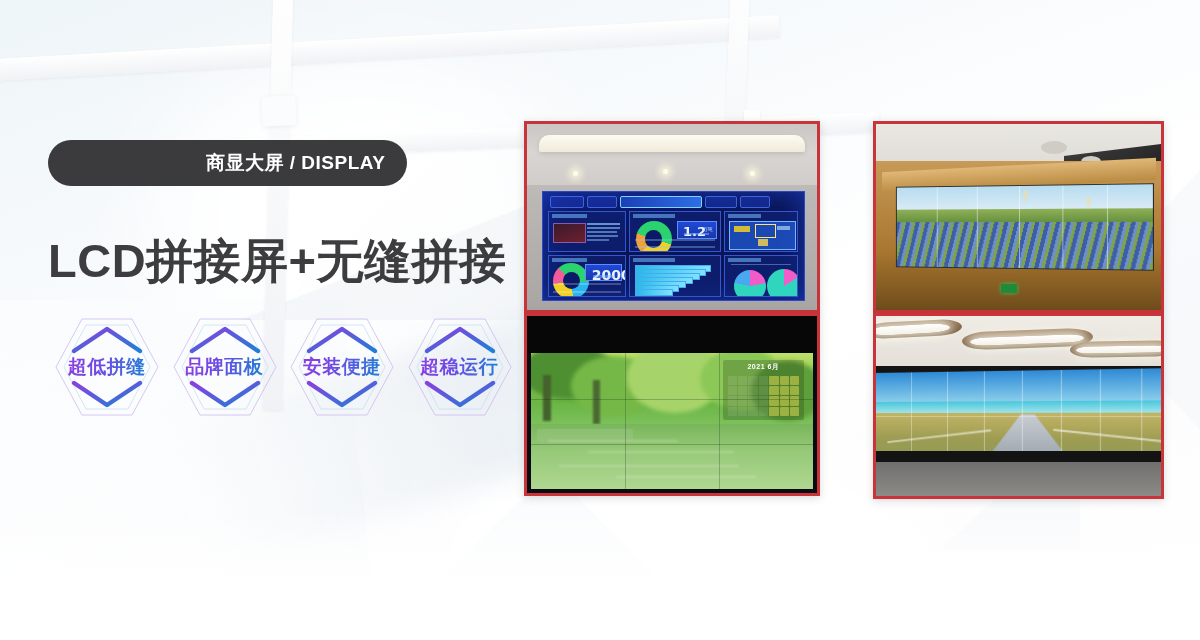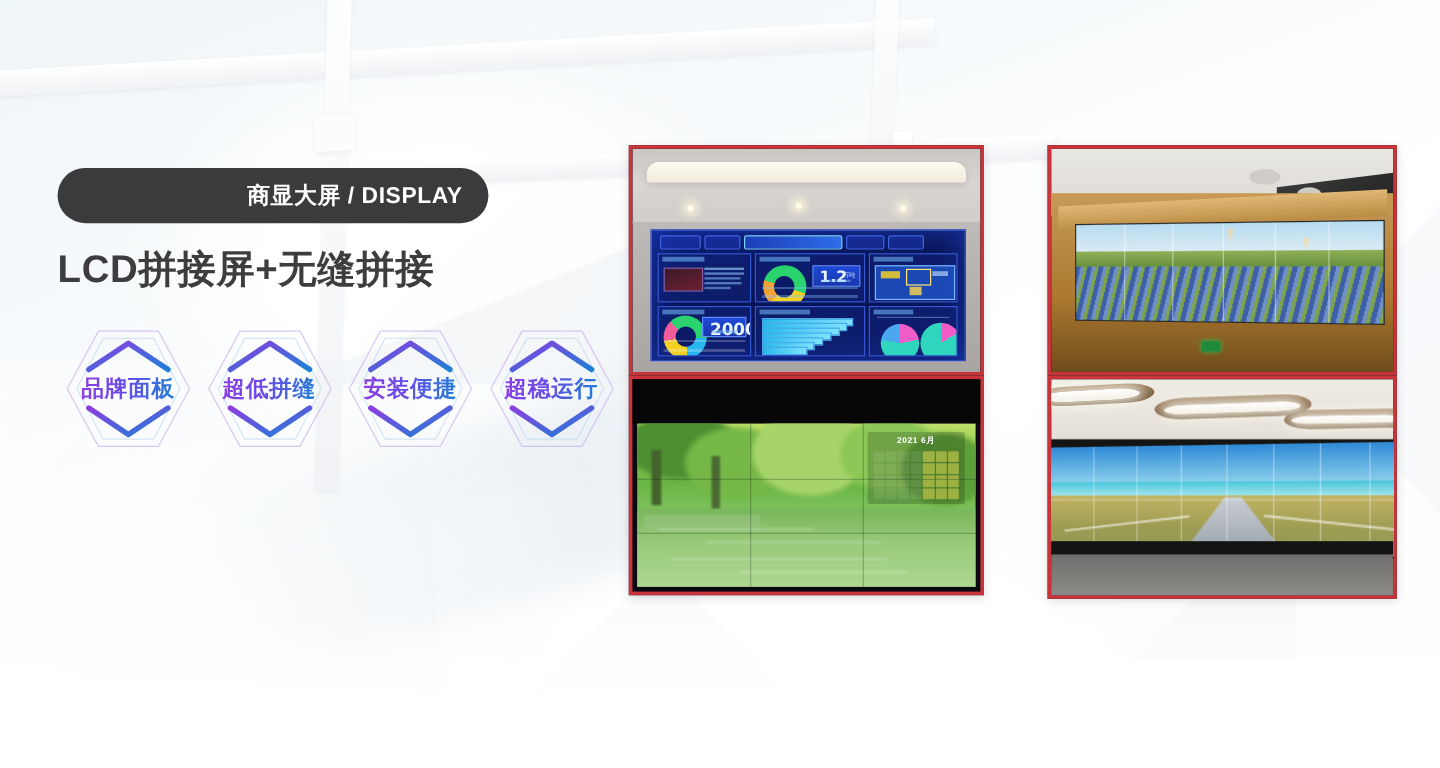--- a/index.html
+++ b/index.html
@@ -49,22 +49,22 @@
   }
   .pill-brand{
     position:absolute;left:0;top:0;height:46px;width:150px;
     display:flex;align-items:center;justify-content:center;
     background:linear-gradient(100deg,#7b3fe4 0%,#6a4ae8 40%,#2e7be8 100%);
     border-radius:23px;
     color:#ffffff;font-size:22px;font-weight:700;letter-spacing:1px;
     box-shadow:0 2px 10px rgba(70,90,200,.28);
   }
   .main-title{
-    margin-top:22px;
-    font-size:32px;font-weight:700;color:#3d3d3f;letter-spacing:.5px;
+    margin-top:50px;
+    font-size:47px;font-weight:700;color:#3d3d3f;letter-spacing:.5px;
     line-height:1.05;white-space:nowrap;
   }
   .sub-title{
     margin-top:12px;
     font-size:20px;color:#86888b;font-weight:400;letter-spacing:.2px;white-space:nowrap;
   }
   
   .features{margin-top:26px;display:flex;gap:0;}
   .feature{
     position:relative;width:118px;height:112px;
@@ -212,42 +212,42 @@
         <span>商显大屏 / DISPLAY</span>
       </div>
     </div>
 
     <div class="main-title">LCD拼接屏+无缝拼接</div>
 
     <div class="features">
 
       <div class="feature">
         <svg viewBox="0 0 118 112">
-          <polygon points="34,8 84,8 110,56 84,104 34,104 8,56" fill="none" stroke="#c9b6ef" stroke-width="1" opacity=".75"></polygon>
-          <polygon points="38,14 80,14 102,56 80,98 38,98 16,56" fill="none" stroke="#bcd6f0" stroke-width="1" opacity=".6"></polygon>
-          <polyline points="26,40 59,18 92,40" fill="none" stroke="url(#gA)" stroke-width="4.5" stroke-linecap="round" stroke-linejoin="round"></polyline>
-          <polyline points="26,72 59,94 92,72" fill="none" stroke="url(#gA)" stroke-width="4.5" stroke-linecap="round" stroke-linejoin="round"></polyline>
-        </svg>
-        <span class="feature-label">品牌面板</span>
-      </div>
-
-      <div class="feature">
-        <svg viewBox="0 0 118 112">
           <defs>
             <linearGradient id="gA" x1="0" y1="0" x2="1" y2="1">
               <stop offset="0" stop-color="#8b3fe0"></stop>
                 <stop offset="1" stop-color="#1f7fd6"></stop>
             </linearGradient>
           </defs>
           <polygon points="34,8 84,8 110,56 84,104 34,104 8,56" fill="none" stroke="#c9b6ef" stroke-width="1" opacity=".75"></polygon>
           <polygon points="38,14 80,14 102,56 80,98 38,98 16,56" fill="none" stroke="#bcd6f0" stroke-width="1" opacity=".6"></polygon>
           <polyline points="26,40 59,18 92,40" fill="none" stroke="url(#gA)" stroke-width="4.5" stroke-linecap="round" stroke-linejoin="round"></polyline>
           <polyline points="26,72 59,94 92,72" fill="none" stroke="url(#gA)" stroke-width="4.5" stroke-linecap="round" stroke-linejoin="round"></polyline>
         </svg>
         <span class="feature-label">超低拼缝</span>
+      </div>
+
+      <div class="feature">
+        <svg viewBox="0 0 118 112">
+          <polygon points="34,8 84,8 110,56 84,104 34,104 8,56" fill="none" stroke="#c9b6ef" stroke-width="1" opacity=".75"></polygon>
+          <polygon points="38,14 80,14 102,56 80,98 38,98 16,56" fill="none" stroke="#bcd6f0" stroke-width="1" opacity=".6"></polygon>
+          <polyline points="26,40 59,18 92,40" fill="none" stroke="url(#gA)" stroke-width="4.5" stroke-linecap="round" stroke-linejoin="round"></polyline>
+          <polyline points="26,72 59,94 92,72" fill="none" stroke="url(#gA)" stroke-width="4.5" stroke-linecap="round" stroke-linejoin="round"></polyline>
+        </svg>
+        <span class="feature-label">品牌面板</span>
       </div>
 
       <div class="feature">
         <svg viewBox="0 0 118 112">
           <polygon points="34,8 84,8 110,56 84,104 34,104 8,56" fill="none" stroke="#c9b6ef" stroke-width="1" opacity=".75"></polygon>
           <polygon points="38,14 80,14 102,56 80,98 38,98 16,56" fill="none" stroke="#bcd6f0" stroke-width="1" opacity=".6"></polygon>
           <polyline points="26,40 59,18 92,40" fill="none" stroke="url(#gA)" stroke-width="4.5" stroke-linecap="round" stroke-linejoin="round"></polyline>
           <polyline points="26,72 59,94 92,72" fill="none" stroke="url(#gA)" stroke-width="4.5" stroke-linecap="round" stroke-linejoin="round"></polyline>
         </svg>
         <span class="feature-label">安装便捷</span>

